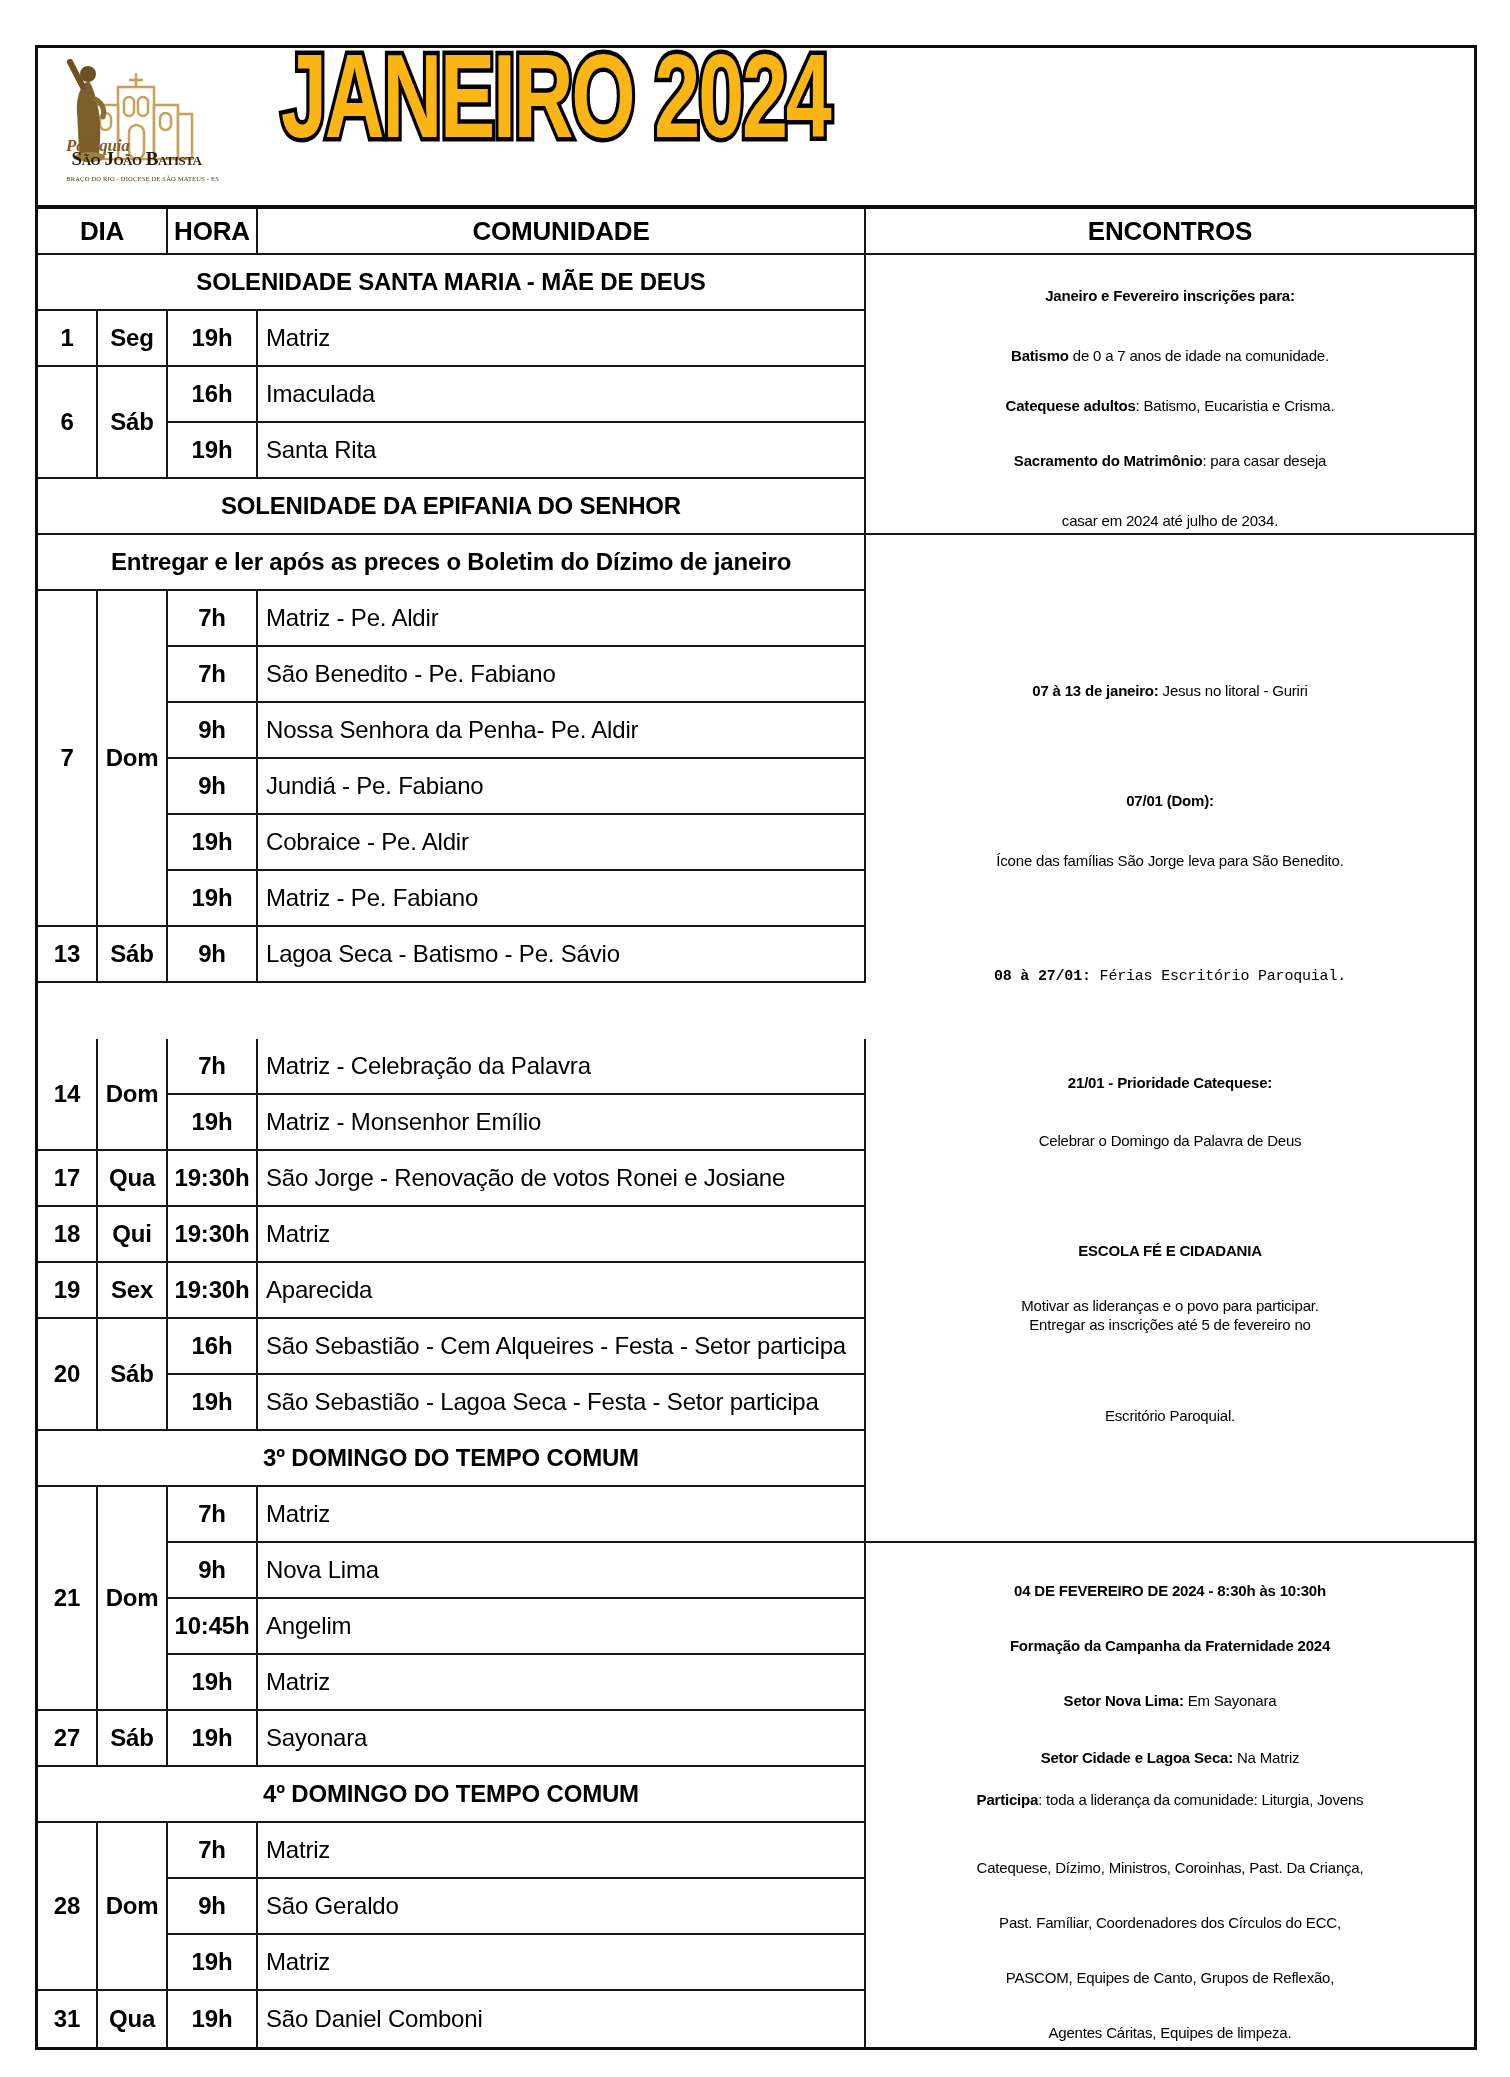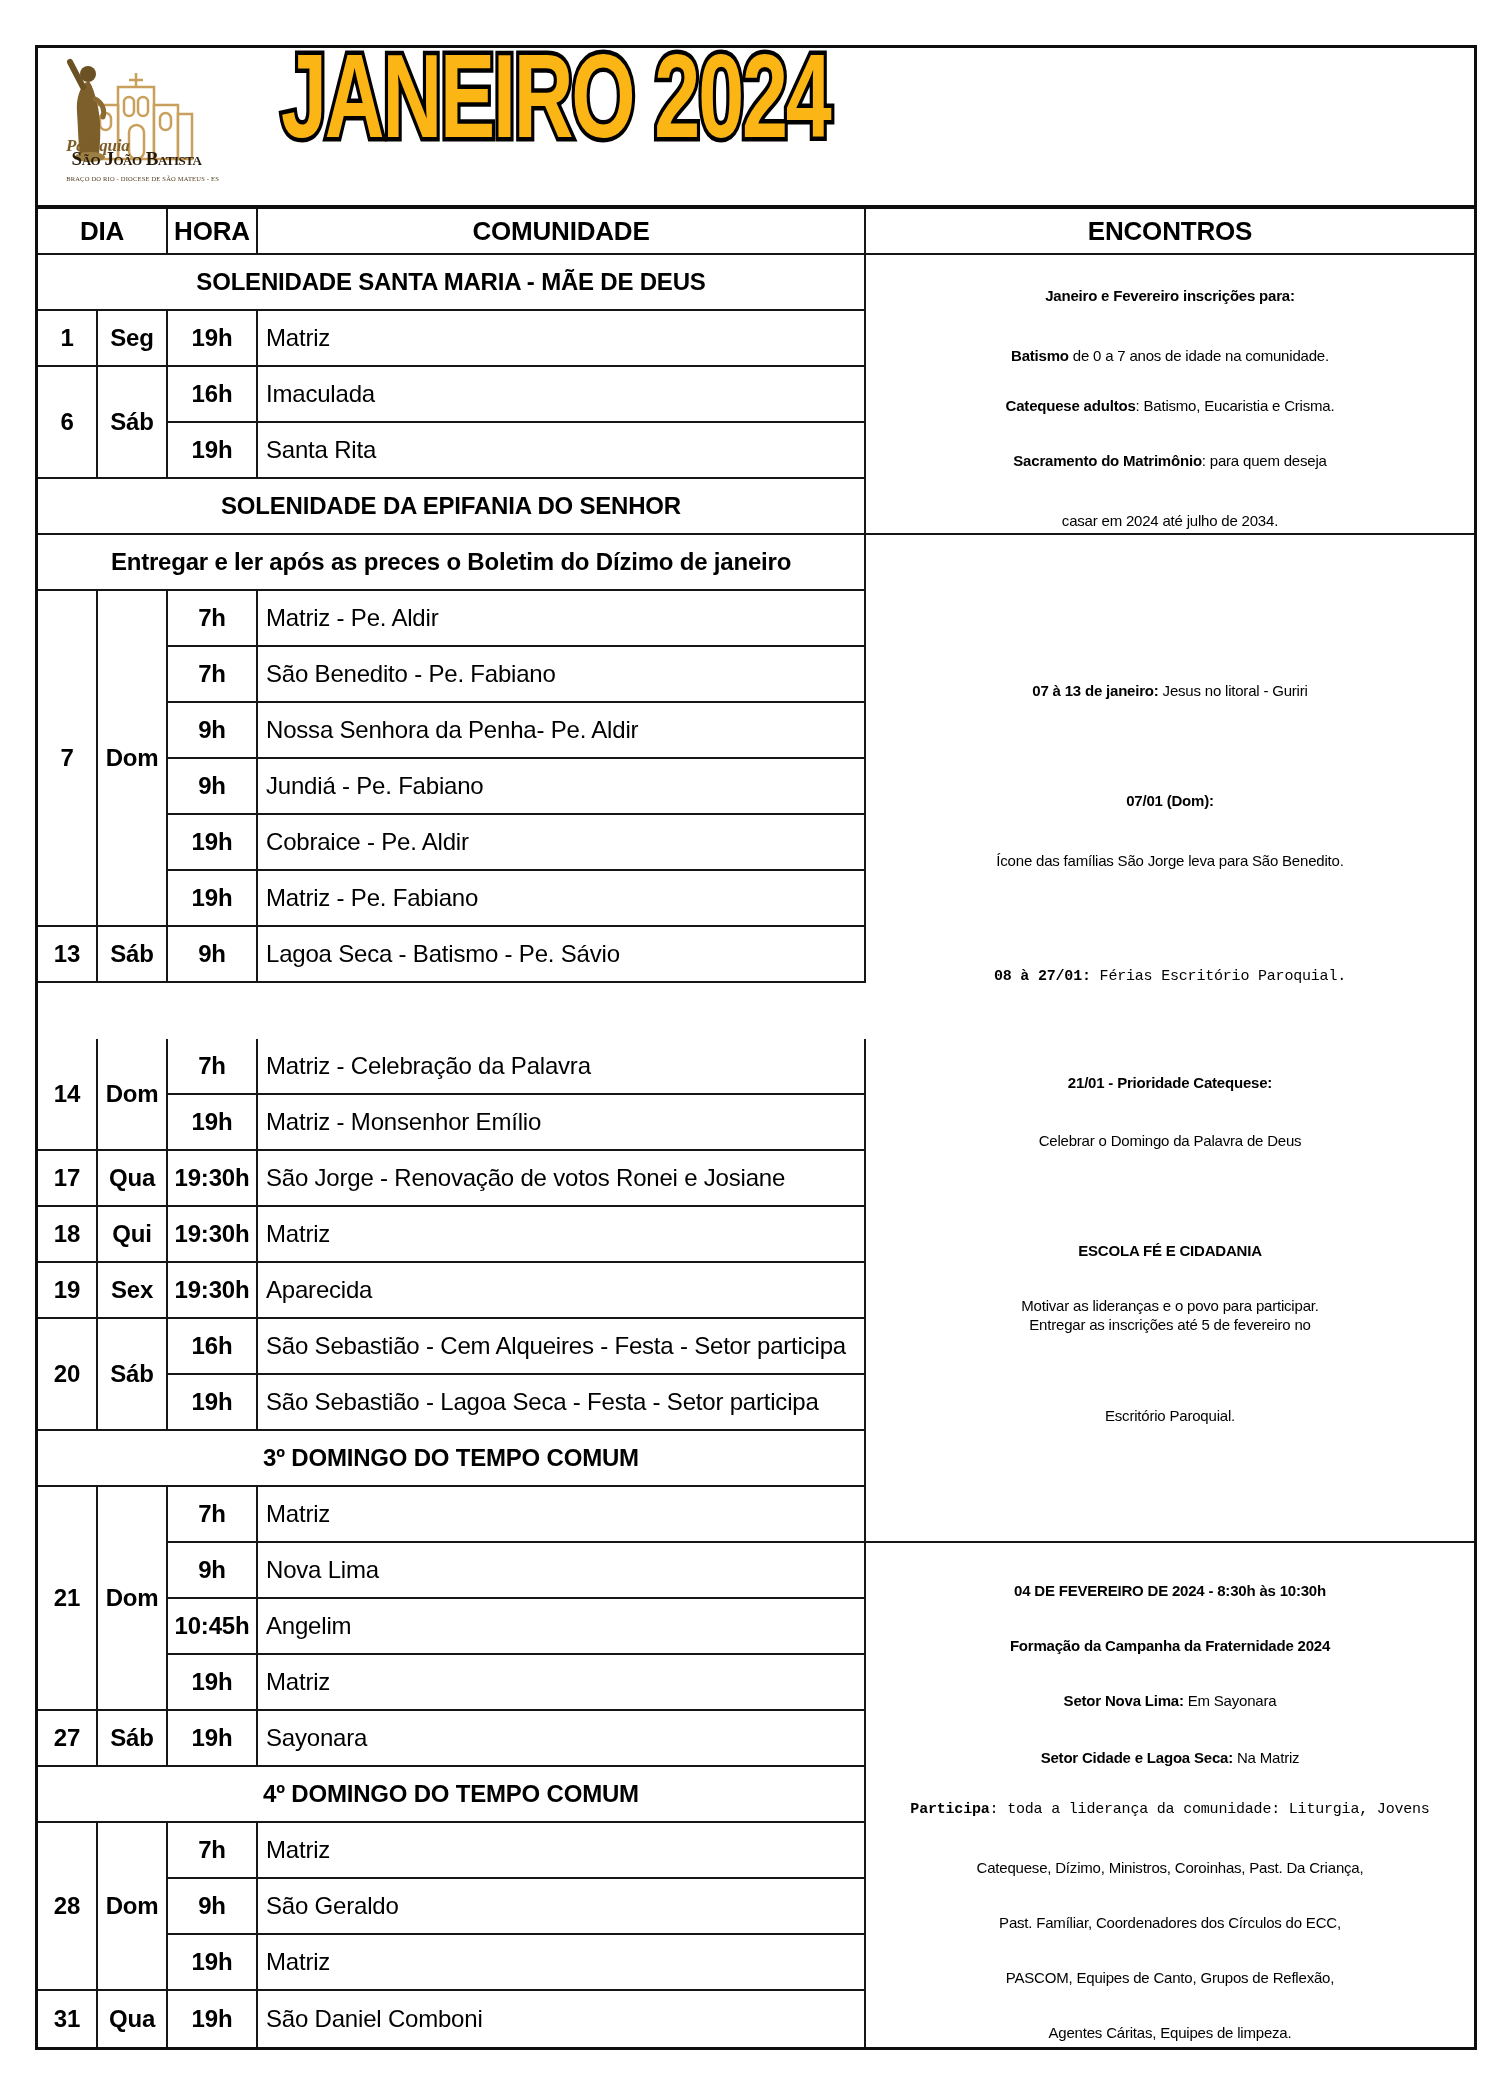--- a/index.html
+++ b/index.html
@@ -193,41 +193,41 @@
       <div class="cell hora" style="grid-area: 32 / 3 / span 1 / 4;">19h</div>
       <div class="cell com" style="grid-area: 32 / 4 / span 1 / 5;">Matriz</div>
       <div class="cell daynum nb" style="grid-area: 33 / 1 / span 1 / 2;">31</div>
       <div class="cell dayname nb" style="grid-area: 33 / 2 / span 1 / 3;">Qua</div>
       <div class="cell hora nb" style="grid-area: 33 / 3 / span 1 / 4;">19h</div>
       <div class="cell com nb" style="grid-area: 33 / 4 / span 1 / 5;">São Daniel Comboni</div>
       <div class="cell enc" style="grid-area: 2 / 5 / span 5 / 6;">
         <div class="enc-line" style="top: 27px;"><span class="b">Janeiro e Fevereiro inscrições para:</span></div>
         <div class="enc-line" style="top: 87px;"><span class="b">Batismo</span><span> de 0 a 7 anos de idade na comunidade.</span></div>
         <div class="enc-line" style="top: 137px;"><span class="b">Catequese adultos</span><span>: Batismo, Eucaristia e Crisma.</span></div>
-        <div class="enc-line" style="top: 192px;"><span class="b">Sacramento do Matrimônio</span><span>: para quem deseja</span></div>
+        <div class="enc-line" style="top: 192px;"><span class="b">Sacramento do Matrimônio</span><span>: para casar deseja</span></div>
         <div class="enc-line" style="top: 252px;"><span>casar em 2024 até julho de 2034.</span></div>
       </div>
       <div class="cell enc" style="grid-area: 7 / 5 / span 18 / 6;">
         <div class="enc-line" style="top: 142px;"><span class="b">07 à 13 de janeiro:</span><span> Jesus no litoral - Guriri</span></div>
         <div class="enc-line" style="top: 252px;"><span class="b">07/01 (Dom):</span></div>
         <div class="enc-line" style="top: 312px;"><span>Ícone das famílias São Jorge leva para São Benedito.</span></div>
         <div class="enc-line" style="top: 428px; font-family: Liberation Mono, monospace;"><span class="b">08 à 27/01:</span><span> Férias Escritório Paroquial.</span></div>
         <div class="enc-line" style="top: 534px;"><span class="b">21/01 - Prioridade Catequese:</span></div>
         <div class="enc-line" style="top: 592px;"><span>Celebrar o Domingo da Palavra de Deus</span></div>
         <div class="enc-line" style="top: 702px;"><span class="b">ESCOLA FÉ E CIDADANIA</span></div>
         <div class="enc-line" style="top: 757px;"><span>Motivar as lideranças e o povo para participar.</span></div>
         <div class="enc-line" style="top: 776px;"><span>Entregar as inscrições até 5 de fevereiro no</span></div>
         <div class="enc-line" style="top: 867px;"><span>Escritório Paroquial.</span></div>
       </div>
       <div class="cell enc nb" style="grid-area: 25 / 5 / span 9 / 6;">
         <div class="enc-line" style="top: 34px;"><span class="b">04 DE FEVEREIRO DE 2024 - 8:30h às 10:30h</span></div>
         <div class="enc-line" style="top: 89px;"><span class="b">Formação da Campanha da Fraternidade 2024</span></div>
         <div class="enc-line" style="top: 144px;"><span class="b">Setor Nova Lima:</span><span> Em Sayonara</span></div>
         <div class="enc-line" style="top: 201px;"><span class="b">Setor Cidade e Lagoa Seca:</span><span> Na Matriz</span></div>
-        <div class="enc-line" style="top: 253px; font-family: Liberation Mono, monospace;"><span class="b">Participa</span><span>: toda a liderança da comunidade: Liturgia, Jovens</span></div>
+        <div class="enc-line" style="top: 243px;"><span class="b">Participa</span><span>: toda a liderança da comunidade: Liturgia, Jovens</span></div>
         <div class="enc-line" style="top: 311px;"><span>Catequese, Dízimo, Ministros, Coroinhas, Past. Da Criança,</span></div>
         <div class="enc-line" style="top: 366px;"><span>Past. Famíliar, Coordenadores dos Círculos do ECC,</span></div>
         <div class="enc-line" style="top: 421px;"><span>PASCOM, Equipes de Canto, Grupos de Reflexão,</span></div>
         <div class="enc-line" style="top: 476px;"><span>Agentes Cáritas, Equipes de limpeza.</span></div>
       </div>
     </div>
 
 </div>
 
 </body></html>

